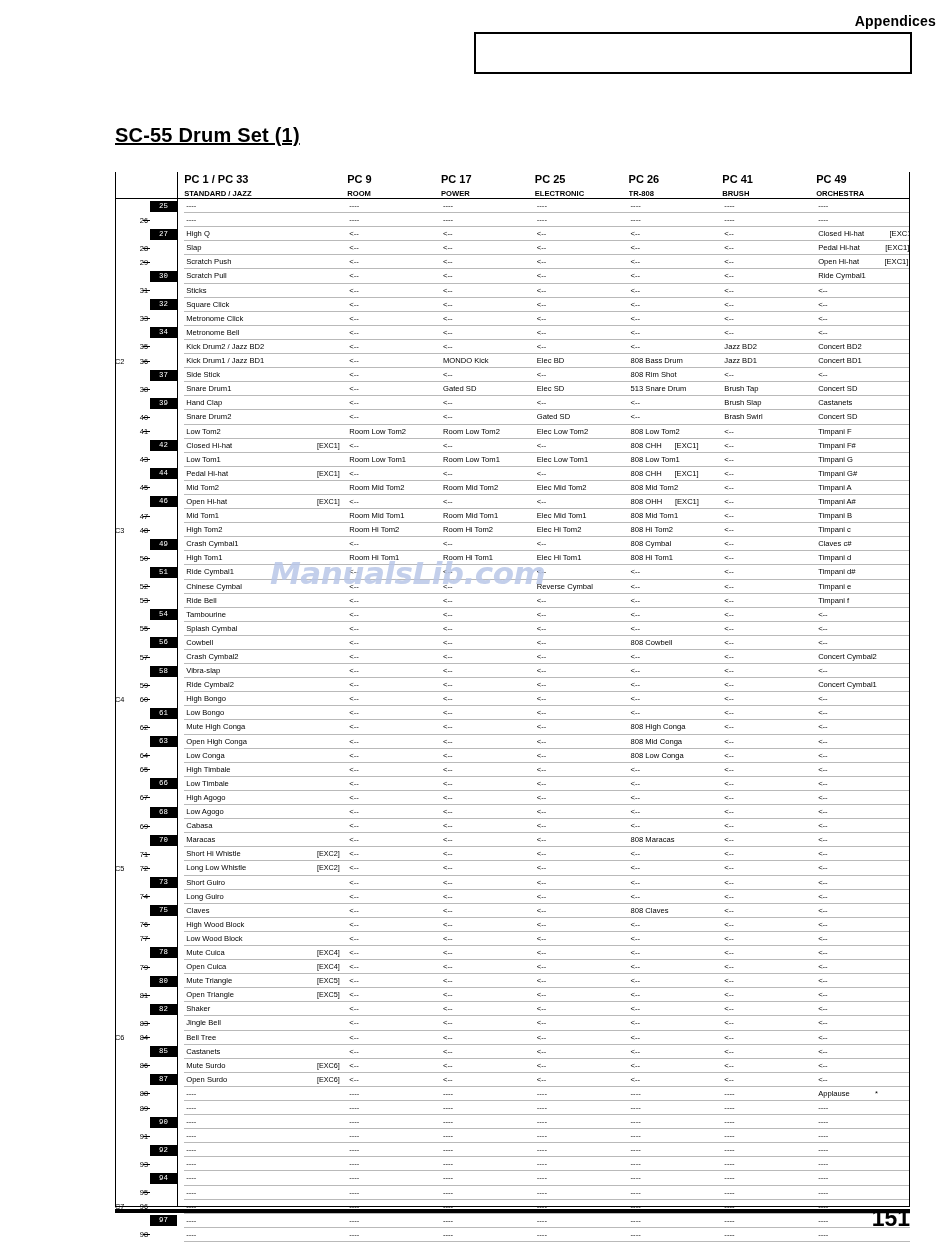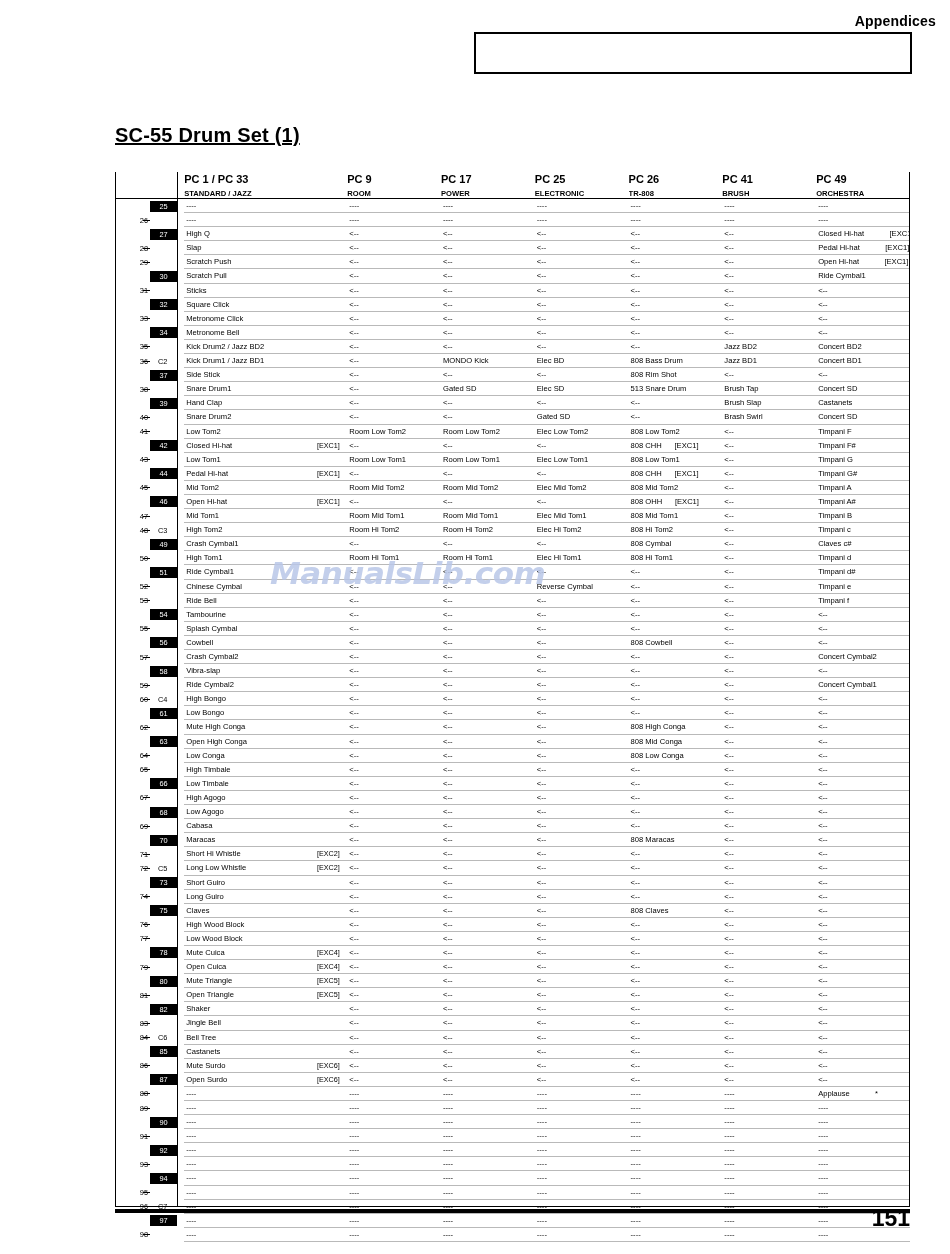--- a/index.html
+++ b/index.html
@@ -114,37 +114,37 @@
   .key-black {
     position: absolute;
     right: 0px; top: 1px;
     width: 27px; height: 11px;
     background: #000;
     color: #fff;
     font-size: 7.4px;
     line-height: 11px;
     text-align: center;
     font-weight: normal;
+    font-family: Liberation Mono, monospace;
   }
   .key-white {
     position: absolute;
     right: 29px; top: 0px;
     font-size: 7.4px;
     line-height: 13px;
     text-align: right;
     width: 18px;
     color: #000;
   }
   .octave {
     position: absolute;
     left: 0px; top: 0px;
     font-size: 7.4px;
     line-height: 13px;
     color: #000;
-    padding-left: 43px;
   }
   
   .tick {
     position: absolute;
     right: 27px; top: 6px;
     width: 7px; height: 1px;
     background: #000;
   }
 
   

